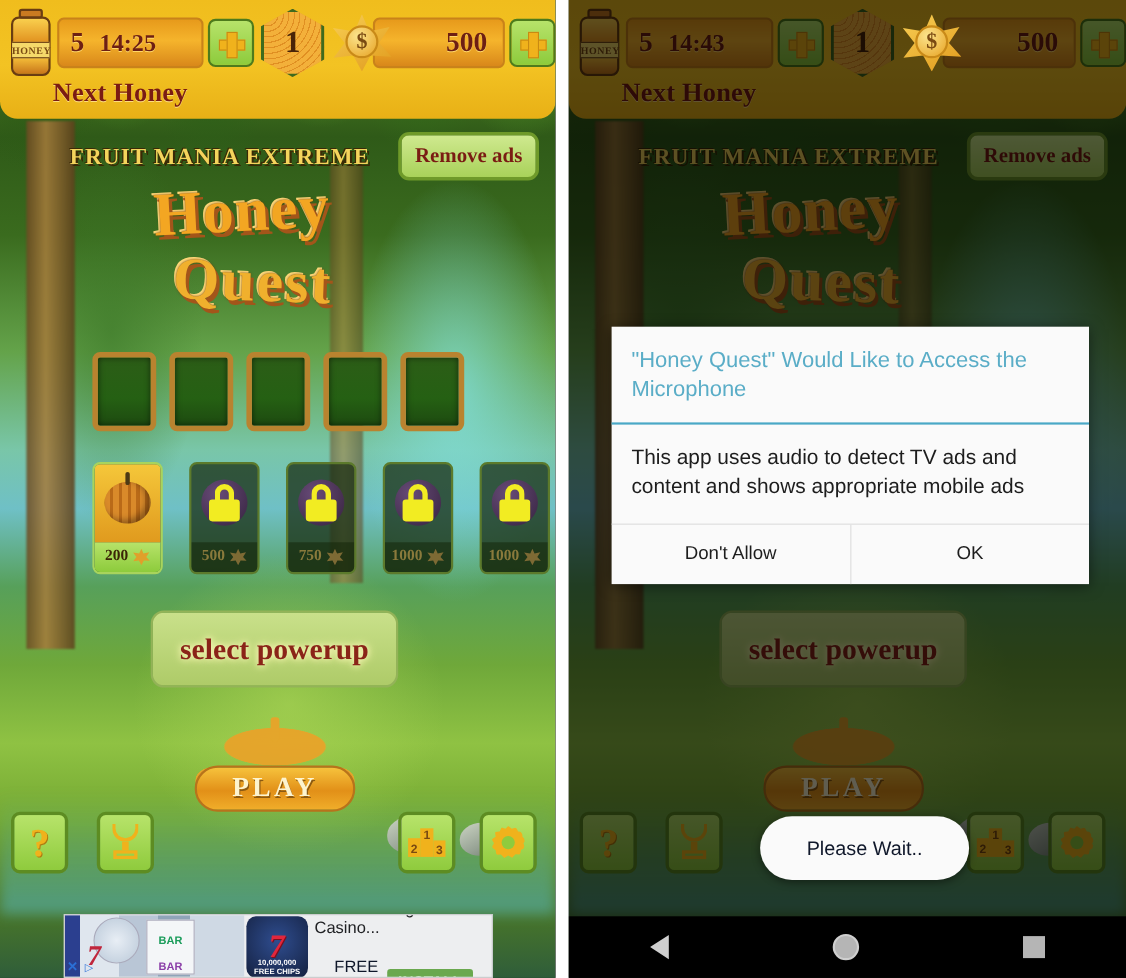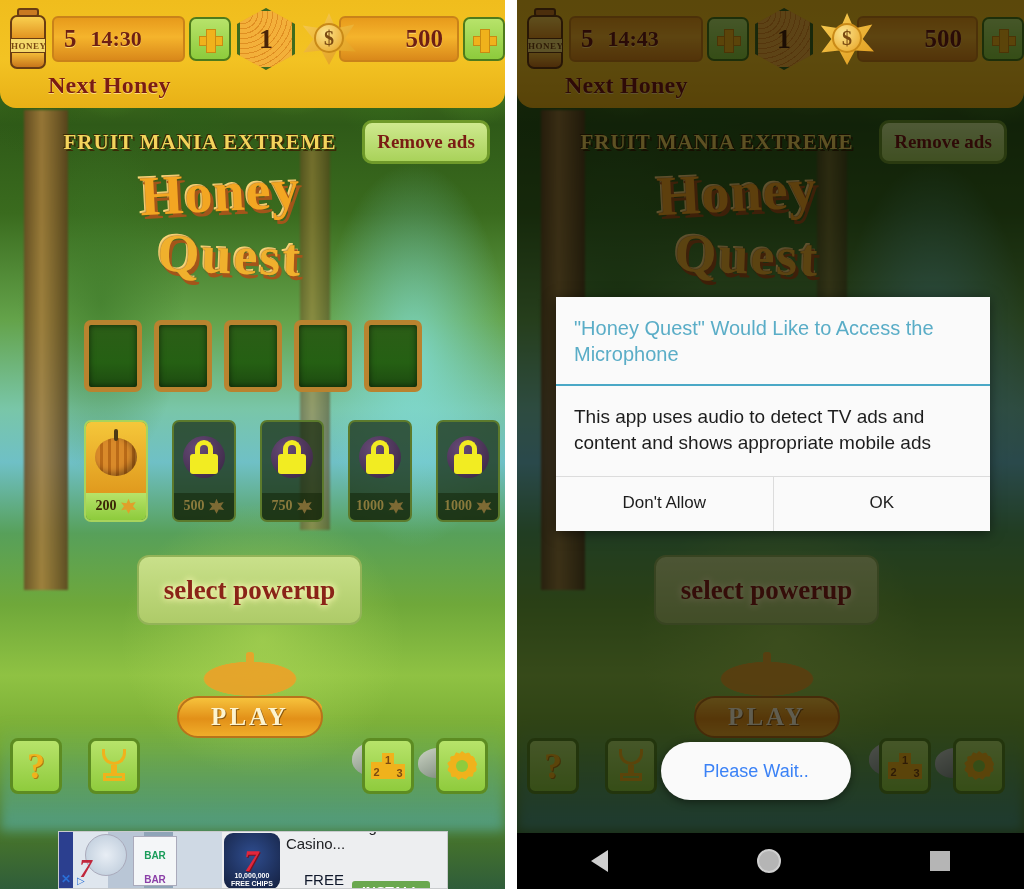--- a/index.html
+++ b/index.html
@@ -246,23 +246,23 @@
   .dlg-title { padding:18px 18px 16px; font: 20px "Liberation Sans", sans-serif;
     color:#5aadc7; line-height:1.32; border-bottom:2px solid #4aa8c6; }
   .dlg-body { padding:18px 18px 20px; font: 19px "Liberation Sans", sans-serif;
     color:#1d1d1d; line-height:1.38; }
   .dlg-actions { display:flex; border-top:1px solid #dcdcdc; }
   .dlg-btn { flex:1; text-align:center; padding:16px 0 18px;
     font: 17px "Liberation Sans", sans-serif; color:#1d1d1d; }
   .dlg-btn + .dlg-btn { border-left:1px solid #dcdcdc; }
 
   
-  .toast { position:absolute; left:144px; top:742px; width:190px; height:58px; border-radius:30px;
+  .toast { position:absolute; left:174px; top:742px; width:190px; height:58px; border-radius:30px;
     background:#fafafa; display:flex; align-items:center; justify-content:center;
-    font: 18px "Liberation Sans", sans-serif; color:#3b82f6;
+    font: 18px "Liberation Sans", sans-serif; color:#0f172a;
     box-shadow: 0 2px 8px rgba(0,0,0,.45); }
 
   
   .navbar { position:absolute; left:0; bottom:0; width:100%; height:56px; background:#000;
     display:flex; align-items:center; justify-content:space-around; }
   .nav-back { width:0; height:0; border-top:11px solid transparent; border-bottom:11px solid transparent;
     border-right:17px solid #cfcfcf; }
   .nav-home { width:24px; height:24px; border-radius:50%; border:2px solid #cfcfcf;
     background:#b5b5b5; }
   .nav-recent { width:20px; height:20px; background:#b5b5b5; }
@@ -284,21 +284,21 @@
 
     <div class="hud">
       <div class="hud-row">
         <div class="jar">
           <div class="lid"></div>
           <div class="body"></div>
           <div class="label">HONEY</div>
         </div>
         <div class="slot-bar honey">
           <span class="hud-num">5</span>
-          <span class="hud-time">14:30</span>
+          <span class="hud-time">14:25</span>
         </div>
         <div class="plus-btn"></div>
         <div class="hex">
           <span class="hex-num">1</span>
         </div>
         <div class="coin-star">
           <div class="star"></div>
           <div class="disc">$</div>
         </div>
         <div class="slot-bar coin">

